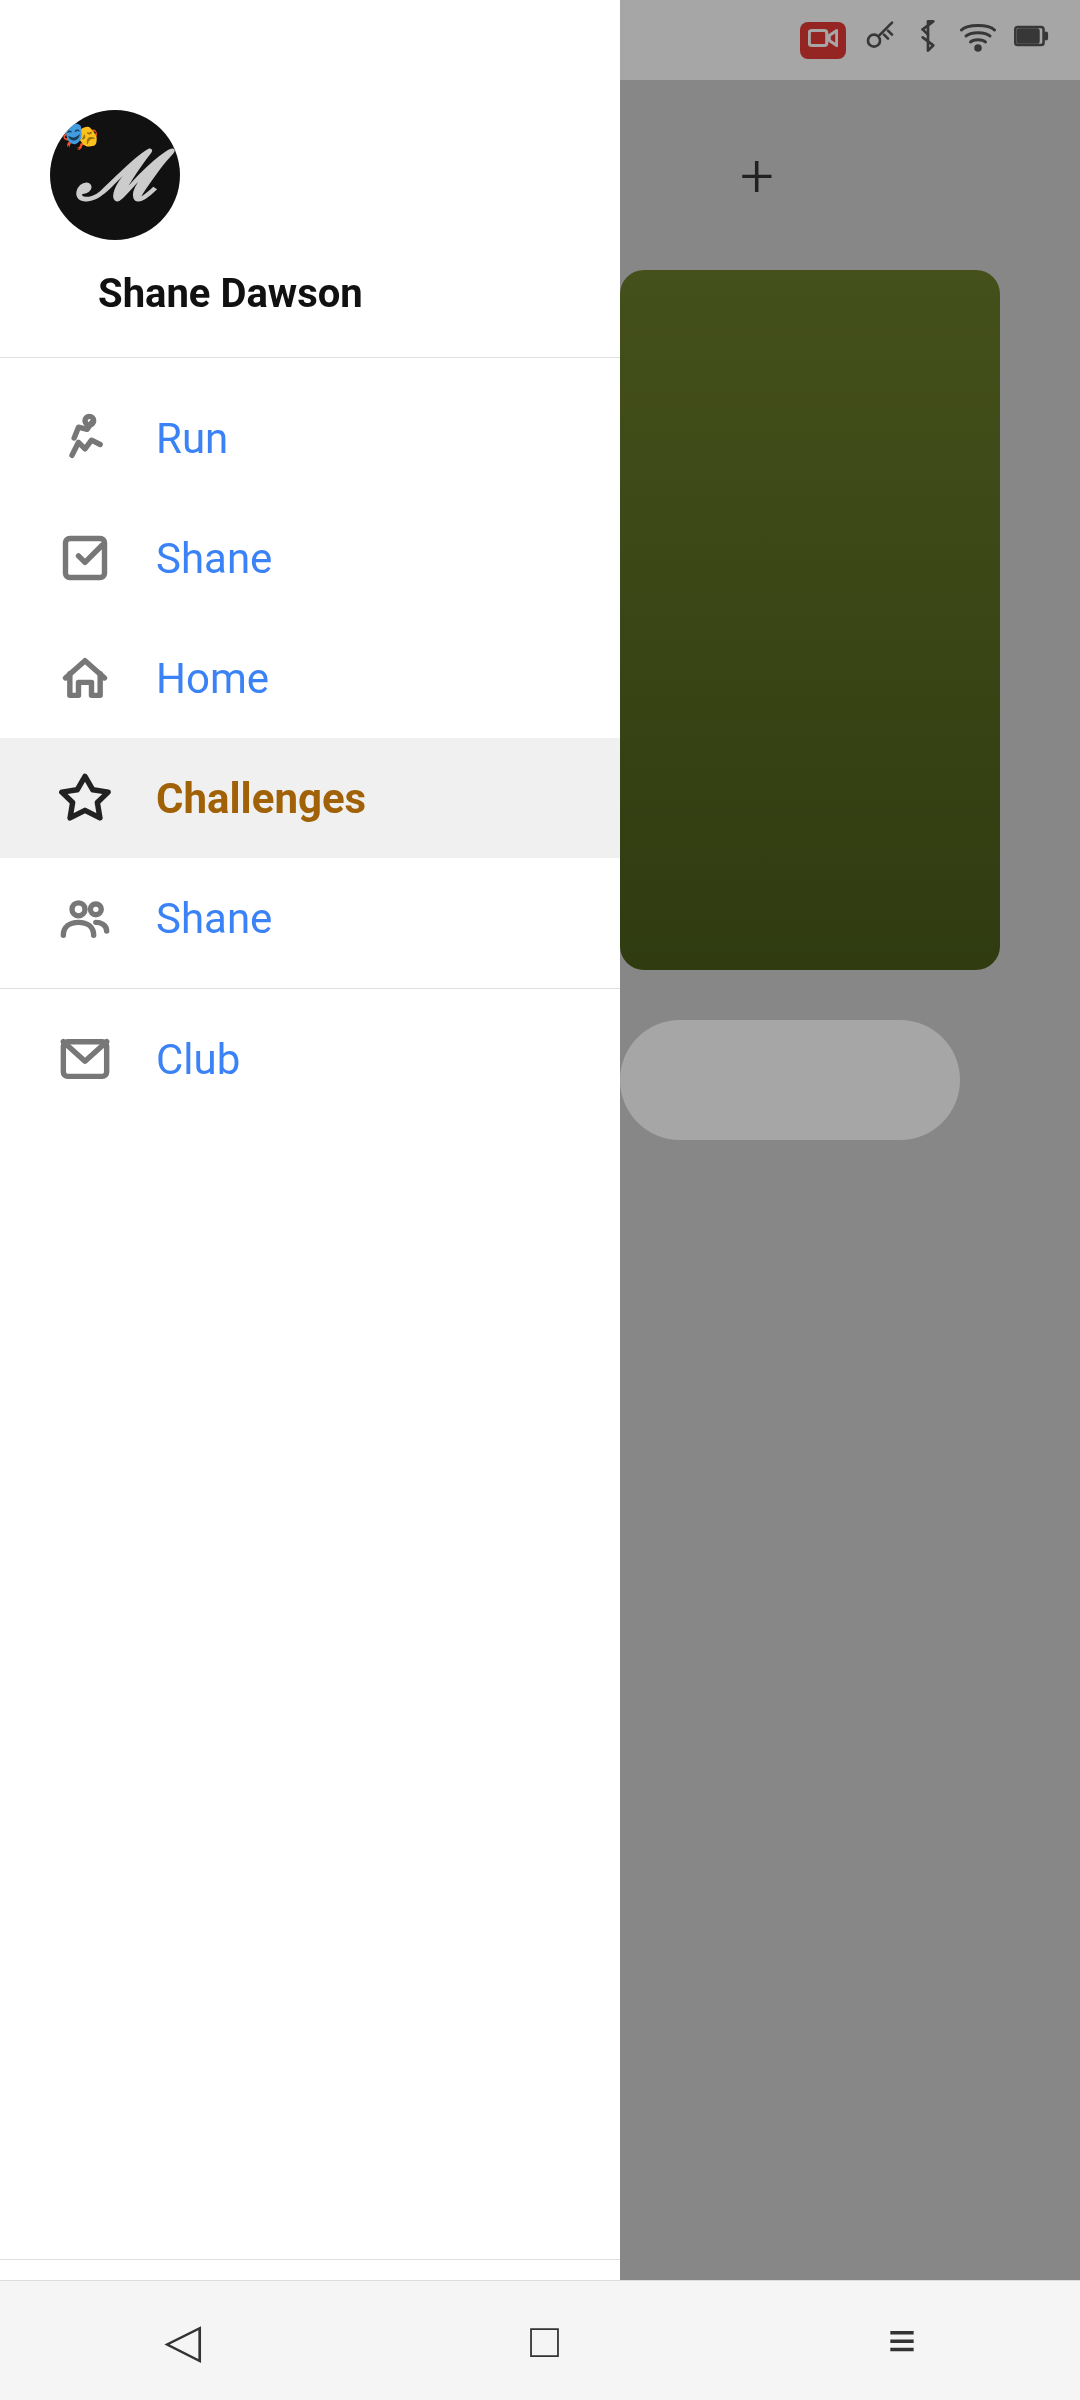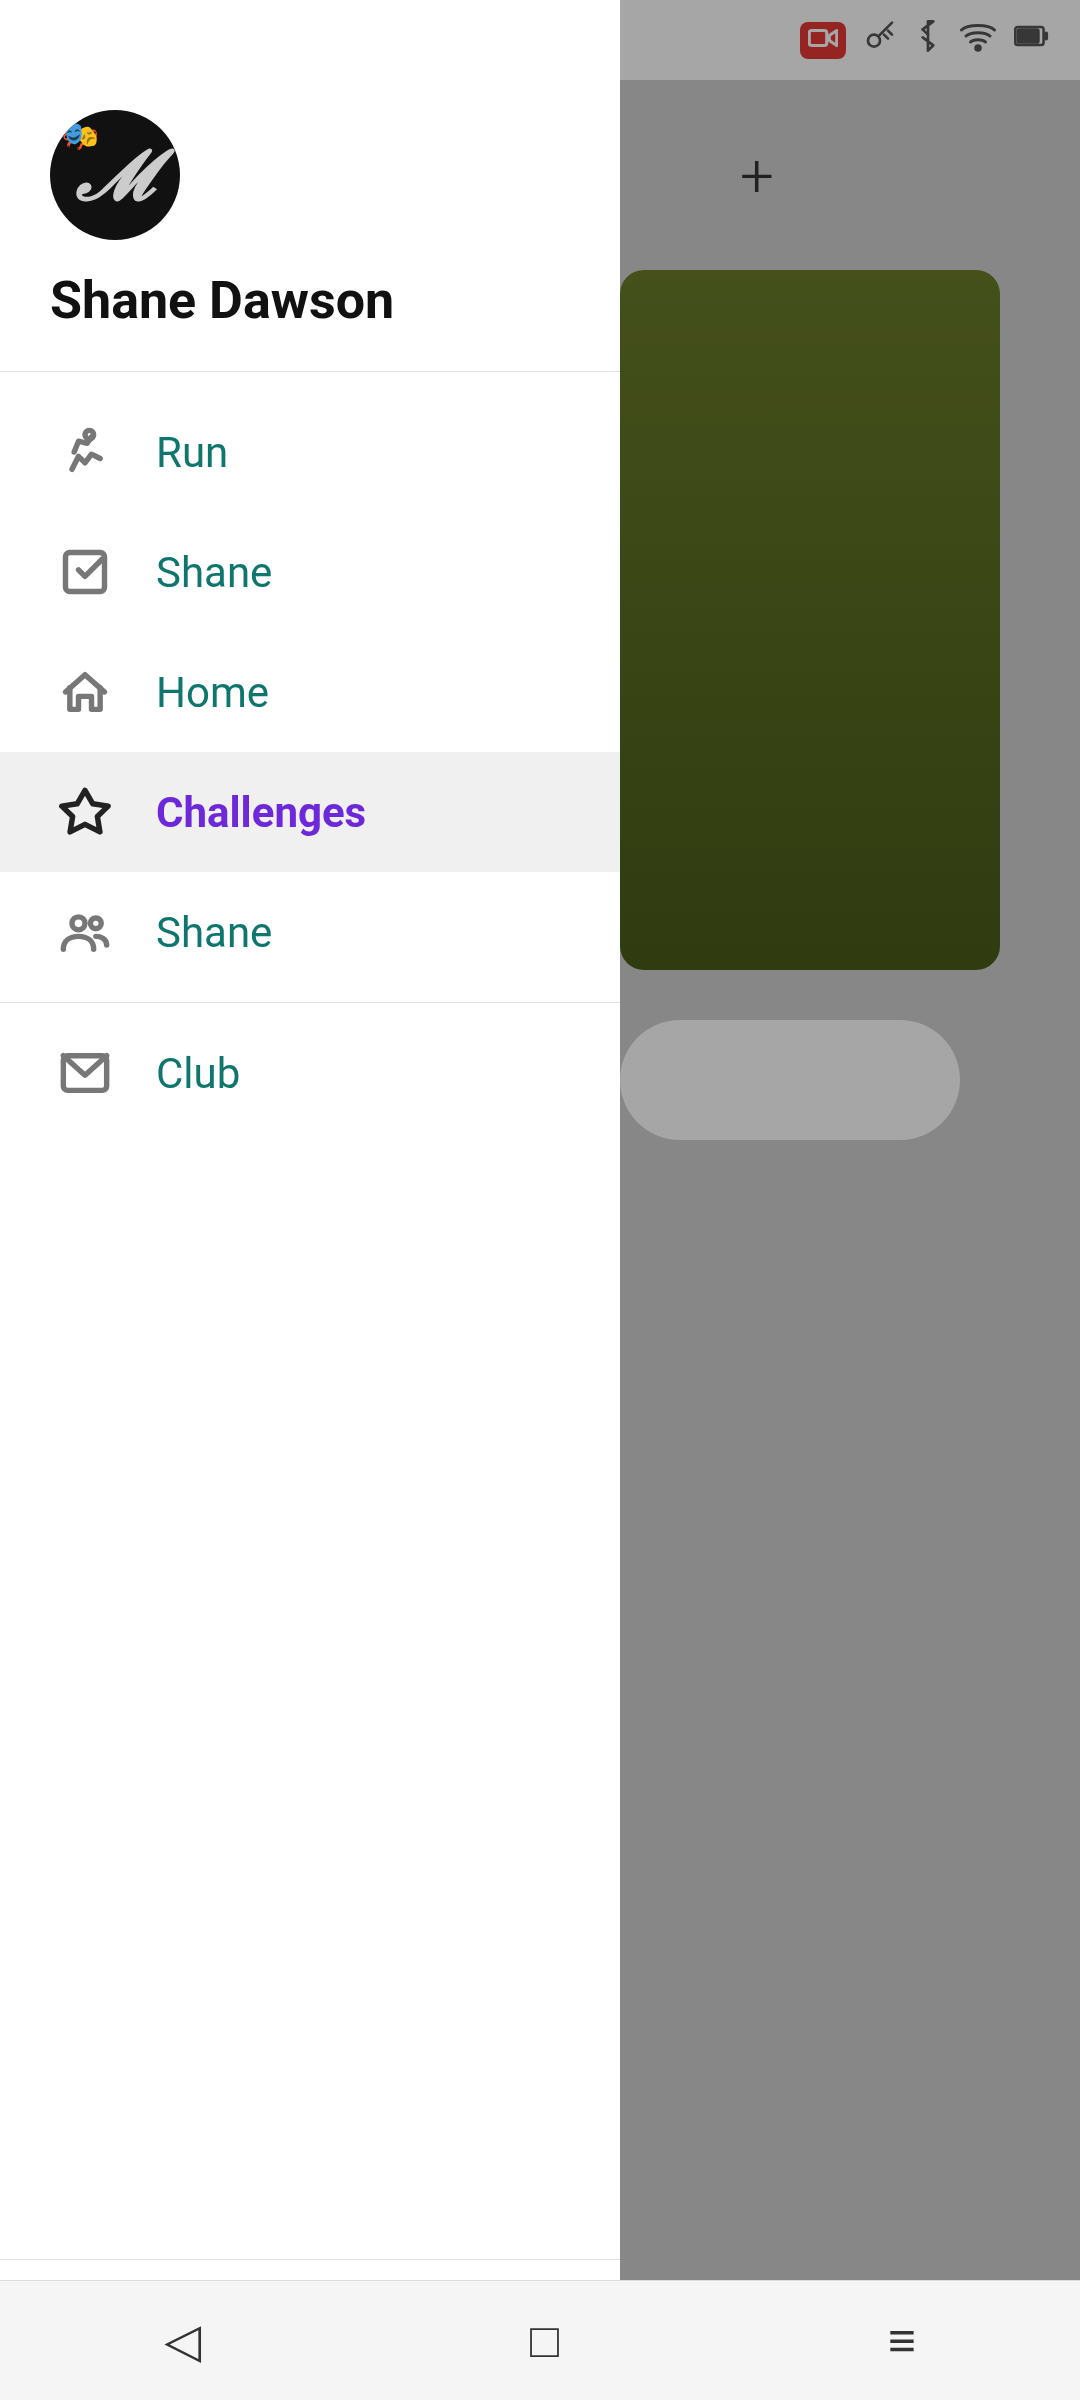--- a/index.html
+++ b/index.html
@@ -140,23 +140,24 @@
 
     .avatar-crown {
       position: absolute;
       top: 8px;
       left: 12px;
       font-size: 30px;
       transform: rotate(-20deg);
     }
 
     .user-name {
-      font-size: 52px;
+      font-size: 40px;
       font-weight: 700;
       color: #111;
+      margin-left: 48px;
     }
 
     
     .nav-list {
       flex: 1;
       padding: 20px 0;
     }
 
     .nav-item {
       display: flex;
@@ -190,25 +191,25 @@
       stroke-linecap: round;
       stroke-linejoin: round;
     }
 
     .nav-item.active .nav-icon svg {
       stroke: #222;
     }
 
     .nav-label {
       font-size: 42px;
-      color: #0f766e;
+      color: #3b82f6;
     }
 
     .nav-item.active .nav-label {
-      color: #6d28d9;
+      color: #a16207;
       font-weight: 700;
     }
 
     .nav-badge {
       position: absolute;
       right: 50px;
       top: 50%;
       transform: translateY(-50%);
       background: #111;
       color: #fff;

